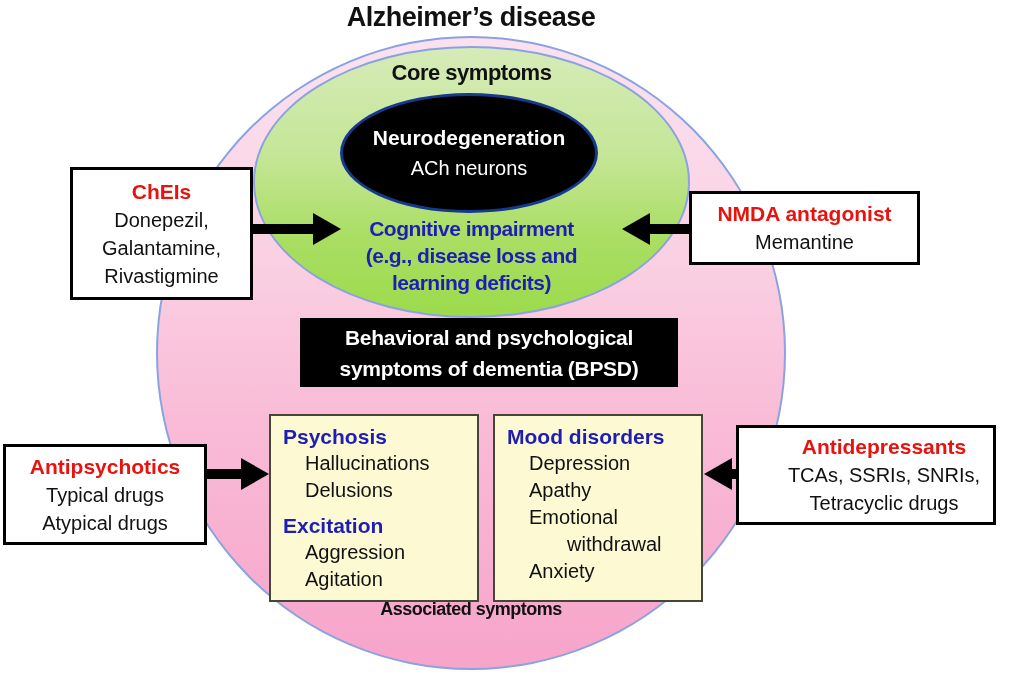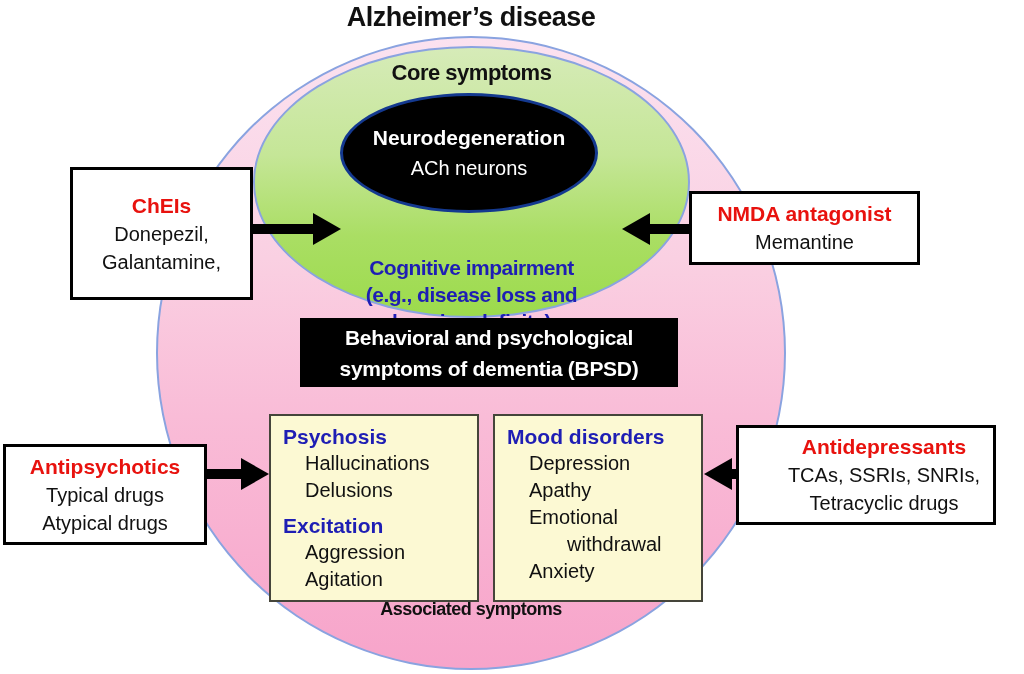--- a/index.html
+++ b/index.html
@@ -29,21 +29,21 @@
   }
   .neuro-title { color:#fff; font-weight:bold; font-size:21px; line-height:26px; }
   .neuro-sub   { color:#fff; font-size:20px; line-height:26px; margin-top:4px; }
   .core-label {
     position:absolute; left:253px; top:60px; width:437px; text-align:center;
     font-size:22px; font-weight:bold; color:#111; letter-spacing:-0.5px; z-index:4;
   }
   .cognitive {
     position:absolute; left:253px; top:215px; width:437px; text-align:center;
     color:#1e1eb4; font-weight:bold; font-size:21px; line-height:27px;
-    letter-spacing:-0.5px; z-index:4;margin-top:39px;
+    letter-spacing:-0.5px; z-index:4;
   }
   .bpsd {
     position:absolute; left:300px; top:318px; width:378px; height:69px;
     background:#000; color:#fff; font-weight:bold; font-size:21px; line-height:31px;
     display:flex; flex-direction:column; align-items:center; justify-content:center;
     letter-spacing:-0.3px; z-index:5; 
   }
   .yellow-box {
     position:absolute; top:414px; width:210px; height:188px;
     background:#fcf9d3; border:2px solid #45453a; z-index:5;
@@ -125,20 +125,21 @@
     <div class="sym-item indent2">withdrawal</div>
     <div class="sym-item">Anxiety</div>
   </div>
 
   <div class="associated-label">Associated symptoms</div>
 
   <div class="drug-box box-cheis">
     <div class="drug-title">ChEIs</div>
     <div>Donepezil,</div>
     <div>Galantamine,</div>
+    <div>Rivastigmine</div>
   </div>
 
   <div class="drug-box box-nmda">
     <div class="drug-title">NMDA antagonist</div>
     <div>Memantine</div>
   </div>
 
   <div class="drug-box box-antipsy">
     <div class="drug-title">Antipsychotics</div>
     <div>Typical drugs</div>

